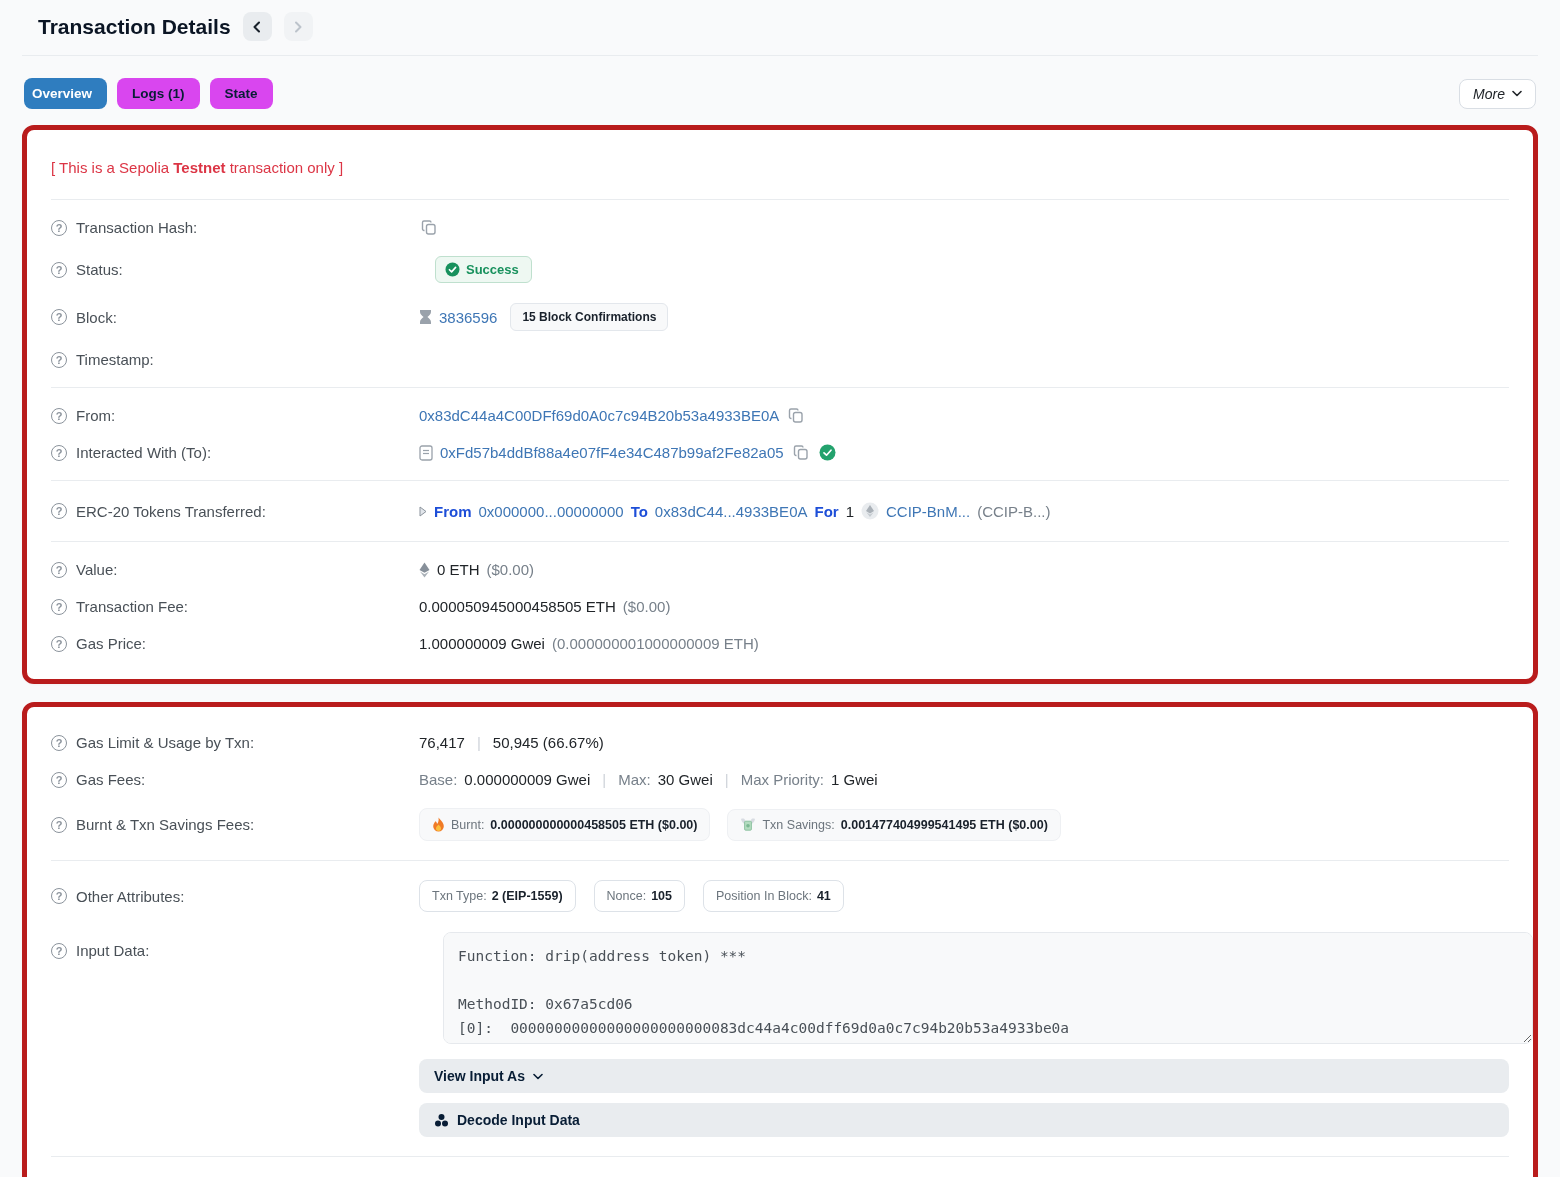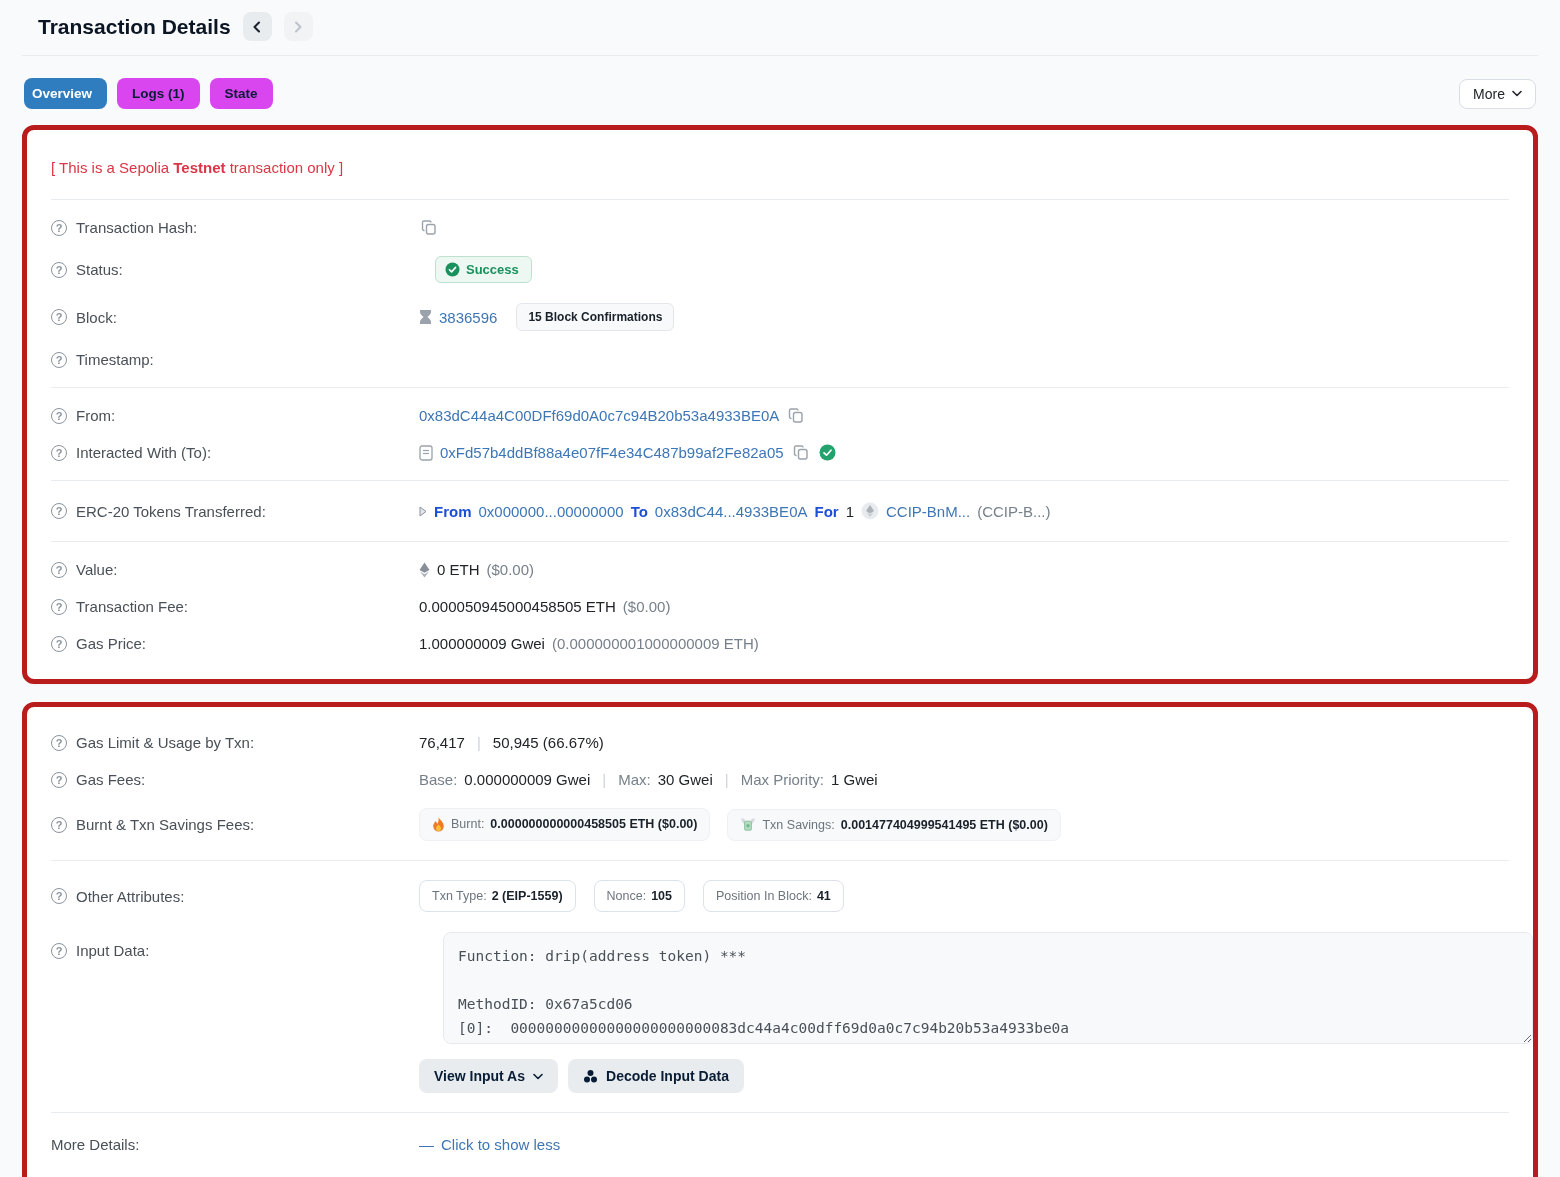--- a/index.html
+++ b/index.html
@@ -17,21 +17,21 @@
   .page-title { font-size: 21px; font-weight: 700; color:#0b1524; margin:0; }
   .navbtn { width:29px; height:29px; border-radius:8px; border:none; background:#e9ecef; display:inline-flex; align-items:center; justify-content:center; cursor:pointer; }
   .navbtn.disabled { background:#f1f3f5; }
   .navbtn svg { display:block; }
 
   
   .toolbar { display:flex; align-items:center; justify-content:space-between; margin: 22px 0 16px; padding: 0 2px; }
   .tabs { display:flex; gap:10px; }
   .tab { padding:8px 15px; border-radius:8px; background:#d946ef; color:#081d35; font-weight:600; font-size:13.5px; border:none; cursor:pointer; }
   .tab.active { background:#2f7dbf; color:#fff;padding-left:8px; }
-  .btn-outline { display:inline-flex; align-items:center; gap:7px; padding:6px 13px; background:#fff; border:1px solid #d9dee4; border-radius:8px; font-size:14px; color:#212529; cursor:pointer; }
+  .btn-outline { display:inline-flex; align-items:center; gap:7px; padding:6px 13px; background:#fff; border:1px solid #d9dee4; border-radius:8px; font-size:14px; color:#212529; cursor:pointer;font-style:italic; }
 
   
   .card { background:#fff; border:5px solid #b91c1c; border-radius:12px; padding: 8px 24px; box-shadow: 0 1px 2px rgba(16,24,40,.03); margin-bottom:18px; }
   .group { padding: 9px 0; border-top:1px solid #e9ecef; }
   .group:first-child { border-top:none; }
   .row { display:grid; grid-template-columns: 368px 1fr; align-items:center; padding:10px 0; }
   .row.top { align-items:start; }
   .label { display:flex; align-items:center; gap:9px; color:#495057; }
   .val { display:flex; align-items:center; gap:7px; flex-wrap:wrap; min-width:0; }
   .muted { color:#77808a; }
@@ -39,30 +39,30 @@
   a.lnk { color:#3e76b5; text-decoration:none; cursor:pointer; }
   .pipe { color:#ced3d9; padding:0 5px; }
 
   .notice { padding: 12px 0 14px; color:#dc3545; font-size:15px; }
 
   .q { width:16px; height:16px; border:1px solid #8b939c; border-radius:50%; font-size:11px; line-height:14px; text-align:center; color:#8b939c; font-weight:700; flex:none; display:inline-block; cursor:help; }
 
   .iconbtn { background:none; border:none; padding:0 2px; cursor:pointer; display:inline-flex; }
 
   .badge-success { display:inline-flex; align-items:center; gap:6px; padding:5px 12px 5px 9px; background:#eef8f2; border:1px solid #bfe0ce; border-radius:6px; color:#18915d; font-size:13px; font-weight:600;margin-left:16px; }
-  .badge-conf { padding:6px 11px; background:#f8f9fa; border:1px solid #e3e7ec; border-radius:6px; font-size:12px; font-weight:700; color:#19212b; margin-left:12px; }
-
-  .chip { display:inline-flex; gap:6px; background:#f8f9fa; border:1px solid #eef0f3; border-radius:8px; padding:8px 12px; font-size:12.5px; color:#6c757d; margin-right:10px; }
+  .badge-conf { padding:6px 11px; background:#f8f9fa; border:1px solid #e3e7ec; border-radius:6px; font-size:12px; font-weight:700; color:#19212b; margin-left:6px; }
+
+  .chip { display:inline-flex; align-items:center; gap:6px; background:#f8f9fa; border:1px solid #eef0f3; border-radius:8px; padding:8px 12px; font-size:12.5px; color:#6c757d; margin-right:10px; }
   .chip b { color:#19212b; font-weight:700; }
 
   .pill { display:inline-flex; align-items:center; gap:5px; background:#fff; border:1px solid #dde2e8; border-radius:8px; padding:8px 12px; font-size:12.5px; color:#6c757d; margin-right:11px; }
   .pill b { color:#19212b; font-weight:700; }
 
   .inputdata { width:100%; height:112px; resize:vertical; background:#f8f9fa; border:1px solid #e6e9ed; border-radius:8px; padding:12px 14px; font-family:"DejaVu Sans Mono", monospace; font-size:14.5px; line-height:1.65; color:#495057;margin-left:24px; }
-  .btnrow { display:flex; gap:10px; margin-top:12px; }
+  .btnrow { display:flex; gap:10px; margin-top:12px;flex-direction:column; }
   .btn-gray { display:inline-flex; align-items:center; gap:8px; background:#e9ecef; border:none; border-radius:8px; padding:9px 15px; font-size:14px; font-weight:600; color:#081d35; cursor:pointer; }
 
   .showless { display:inline-flex; align-items:center; gap:7px; color:#3e76b5; text-decoration:none; cursor:pointer; }
   svg { flex:none; }
 </style>
 </head>
 <body>
 
 <div class="wrap">
 

